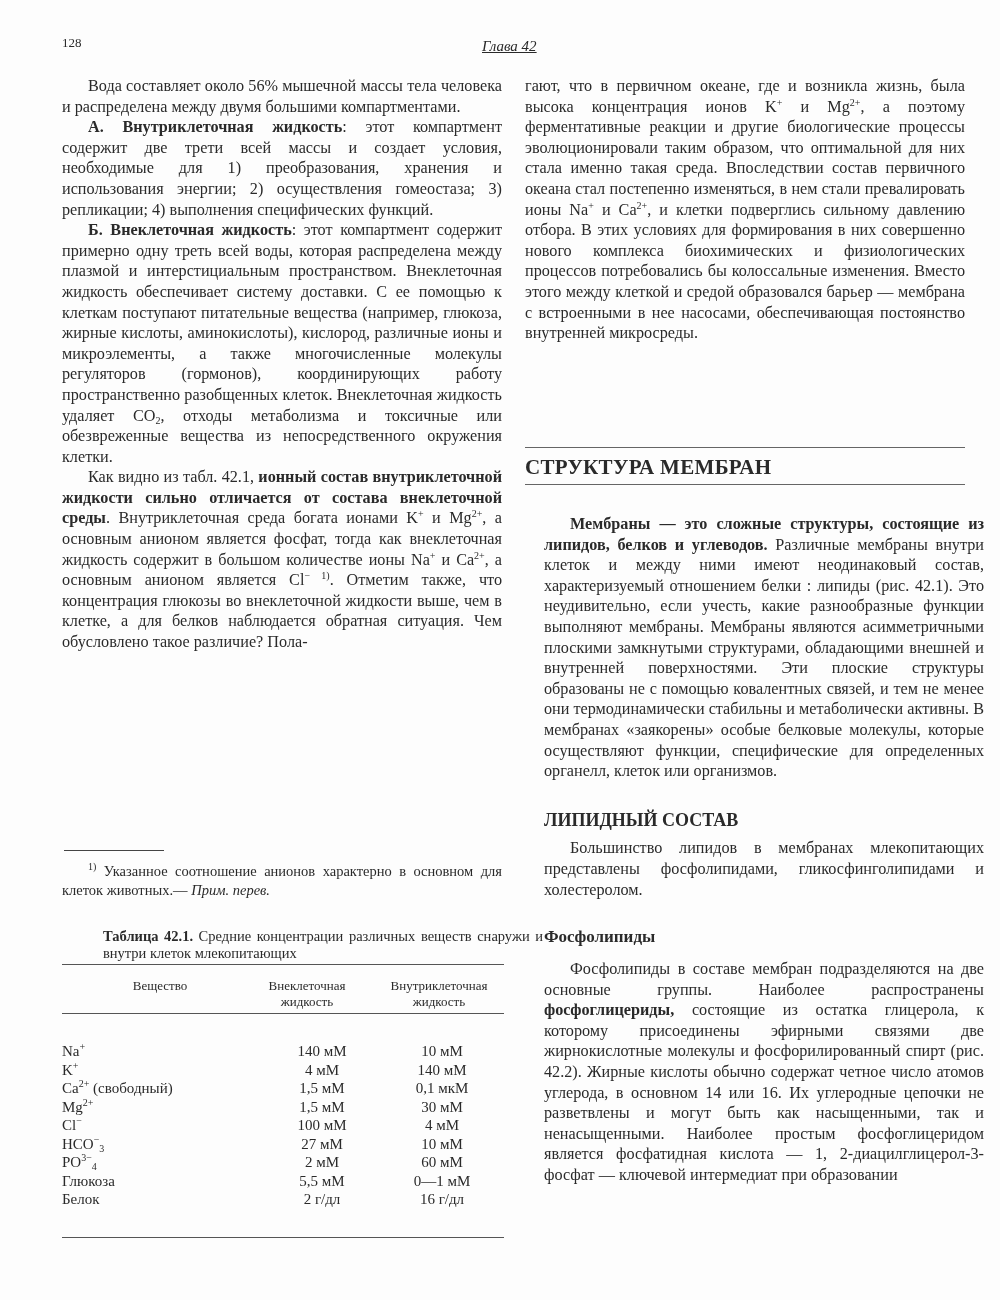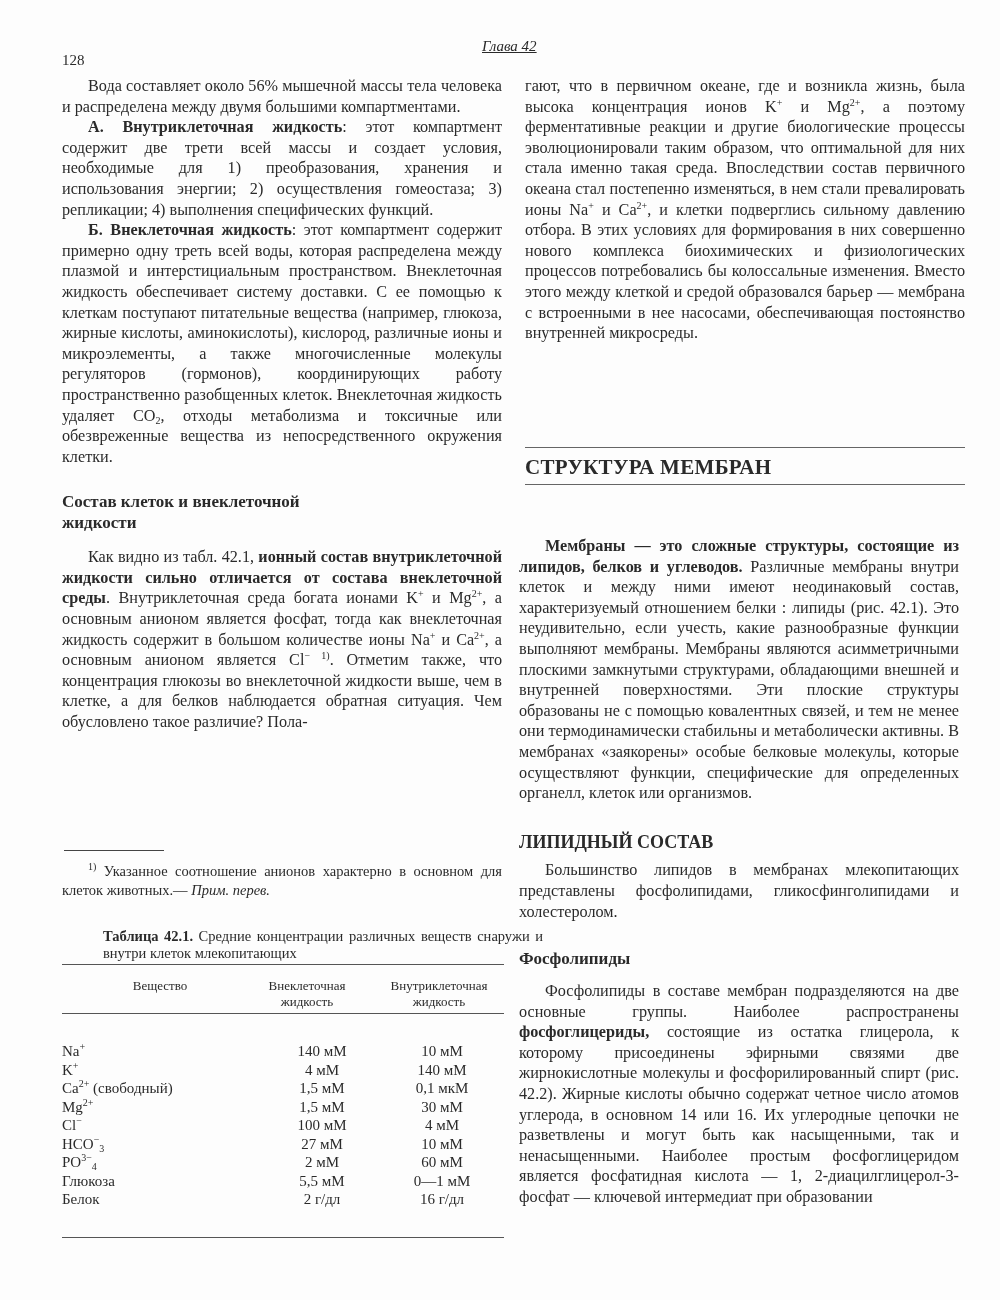--- a/index.html
+++ b/index.html
@@ -1,19 +1,19 @@
 <!DOCTYPE html>
 <html><head>
 <meta charset="utf-8">
 <style>
   html, body { margin: 0; padding: 0; background: #fdfdfd; }
   body { width: 1000px; height: 1300px; position: relative; overflow: hidden;
          font-family: "Liberation Serif", "DejaVu Serif", serif; color: #2a2a2a; }
   .abs { position: absolute; }
-  .pagenum { left: 62px; top: 52px; font-size: 15px; text-align: right; }
+  .pagenum { left: 62px; top: 35px; font-size: 13px; text-align: right; }
   .runhead { left: 482px; top: 38px; font-size: 15px; font-style: italic; text-decoration: underline; }
   .col { position: absolute; width: 440px; font-size: 16.2px; line-height: 20.6px; text-align: justify; }
   .col p { margin: 0; text-indent: 26px; }
   .col .noind { text-indent: 0; }
   .h2 { font-weight: bold; font-size: 17px; line-height: 21px; text-indent: 0 !important; }
   .h1caps { font-weight: bold; font-size: 21px; letter-spacing: 0.3px; }
   .h1caps2 { font-weight: bold; font-size: 18px; }
   b, .b { font-weight: bold; }
   sup { font-size: 10px; line-height: 0; vertical-align: 6px; }
   sub { font-size: 10px; line-height: 0; vertical-align: -3px; }
@@ -31,21 +31,20 @@
 </head>
 <body>
 
 <div class="abs pagenum">128</div>
 <div class="abs runhead">Глава 42</div>
 
 <div class="col" style="left:62px; top:76px;">
   <p>Вода составляет около 56% мышечной массы тела человека и распределена между двумя большими компартментами.</p>
   <p><b>А. Внутриклеточная жидкость</b><span>: этот компартмент содержит две трети всей массы и создает условия, необходимые для 1) преобразования, хранения и использования энергии; 2) осуществления гомеостаза; 3) репликации; 4) выполнения специфических функций.</span></p>
   <p><b>Б. Внеклеточная жидкость</b><span>: этот компартмент содержит примерно одну треть всей воды, которая распределена между плазмой и интерстициальным пространством. Внеклеточная жидкость обеспечивает систему доставки. С ее помощью к клеткам поступают питательные вещества (например, глюкоза, жирные кислоты, аминокислоты), кислород, различные ионы и микроэлементы, а также многочисленные молекулы регуляторов (гормонов), координирующих работу пространственно разобщенных клеток. Внеклеточная жидкость удаляет CO</span><sub>2</sub><span>, отходы метаболизма и токсичные или обезвреженные вещества из непосредственного окружения клетки.</span></p>
-  <p class="h2" style="margin-top:24px; margin-bottom:14px; width:300px; text-align:left;">Состав клеток и внеклеточной жидкости</p>
   <p><span>Как видно из табл. 42.1, </span><b>ионный состав внутриклеточной жидкости сильно отличается от состава внеклеточной среды</b><span>. Внутриклеточная среда богата ионами K</span><sup>+</sup><span> и Mg</span><sup>2+</sup><span>, а основным анионом является фосфат, тогда как внеклеточная жидкость содержит в большом количестве ионы Na</span><sup>+</sup><span> и Ca</span><sup>2+</sup><span>, а основным анионом является Cl</span><sup>− 1)</sup><span>. Отметим также, что концентрация глюкозы во внеклеточной жидкости выше, чем в клетке, а для белков наблюдается обратная ситуация. Чем обусловлено такое различие? Пола-</span></p>
 </div>
 
 <div class="footrule" style="left:64px; top:850px; width:100px;"></div>
 <div class="footnote" style="top:862px; text-indent:26px;"><sup>1)</sup><span> Указанное соотношение анионов характерно в основном для клеток животных.— </span><i>Прим. перев.</i></div>
 
 <div class="tcaption" style="top:928px;"><b>Таблица 42.1.</b><span> Средние концентрации различных веществ снаружи и внутри клеток млекопитающих</span></div>
 <div class="rule" style="left:62px; top:964px; width:442px;"></div>
 <div class="th" style="left:110px; top:978px; width:100px;">Вещество</div>
 <div class="th" style="left:252px; top:978px; width:110px;">Внеклеточная жидкость</div>
@@ -104,19 +103,19 @@
 <div class="rule" style="left:62px; top:1237px; width:442px;"></div>
 
 <div class="col" style="left:525px; top:76px;">
   <p class="noind"><span>гают, что в первичном океане, где и возникла жизнь, была высока концентрация ионов K</span><sup>+</sup><span> и Mg</span><sup>2+</sup><span>, а поэтому ферментативные реакции и другие биологические процессы эволюционировали таким образом, что оптимальной для них стала именно такая среда. Впоследствии состав первичного океана стал постепенно изменяться, в нем стали превалировать ионы Na</span><sup>+</sup><span> и Ca</span><sup>2+</sup><span>, и клетки подверглись сильному давлению отбора. В этих условиях для формирования в них совершенно нового комплекса биохимических и физиологических процессов потребовались бы колоссальные изменения. Вместо этого между клеткой и средой образовался барьер — мембрана с встроенными в нее насосами, обеспечивающая постоянство внутренней микросреды.</span></p>
 </div>
 
 <div class="rule" style="left:525px; top:447px; width:440px; background:#666;"></div>
 <div class="abs h1caps" style="left:525px; top:455px;">СТРУКТУРА МЕМБРАН</div>
 <div class="rule" style="left:525px; top:484px; width:440px; background:#666;"></div>
 
-<div class="col" style="left:519px; top:514px;margin-top:22px;">
+<div class="col" style="left:544px; top:514px;">
   <p><b>Мембраны — это сложные структуры, состоящие из липидов, белков и углеводов.</b><span> Различные мембраны внутри клеток и между ними имеют неодинаковый состав, характеризуемый отношением белки : липиды (рис. 42.1). Это неудивительно, если учесть, какие разнообразные функции выполняют мембраны. Мембраны являются асимметричными плоскими замкнутыми структурами, обладающими внешней и внутренней поверхностями. Эти плоские структуры образованы не с помощью ковалентных связей, и тем не менее они термодинамически стабильны и метаболически активны. В мембранах «заякорены» особые белковые молекулы, которые осуществляют функции, специфические для определенных органелл, клеток или организмов.</span></p>
   <p class="noind h1caps2" style="margin-top:28px; margin-bottom:8px;">ЛИПИДНЫЙ СОСТАВ</p>
   <p>Большинство липидов в мембранах млекопитающих представлены фосфолипидами, гликосфинголипидами и холестеролом.</p>
   <p class="h2" style="margin-top:26px; margin-bottom:12px;">Фосфолипиды</p>
   <p><span>Фосфолипиды в составе мембран подразделяются на две основные группы. Наиболее распространены </span><b>фосфоглицериды,</b><span> состоящие из остатка глицерола, к которому присоединены эфирными связями две жирнокислотные молекулы и фосфорилированный спирт (рис. 42.2). Жирные кислоты обычно содержат четное число атомов углерода, в основном 14 или 16. Их углеродные цепочки не разветвлены и могут быть как насыщенными, так и ненасыщенными. Наиболее простым фосфоглицеридом является фосфатидная кислота — 1, 2-диацилглицерол-3-фосфат — ключевой интермедиат при образовании</span></p>
 </div>
 
 </body></html>

